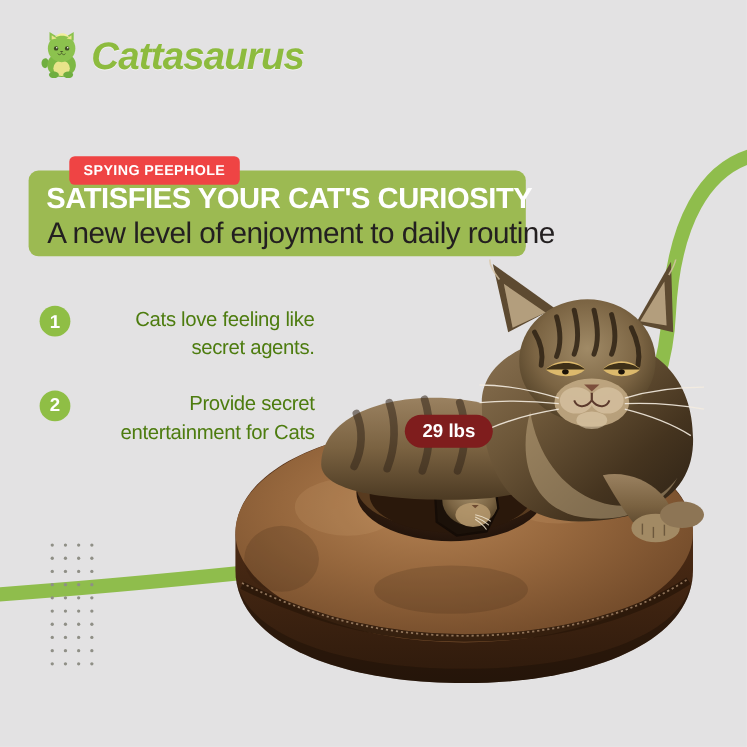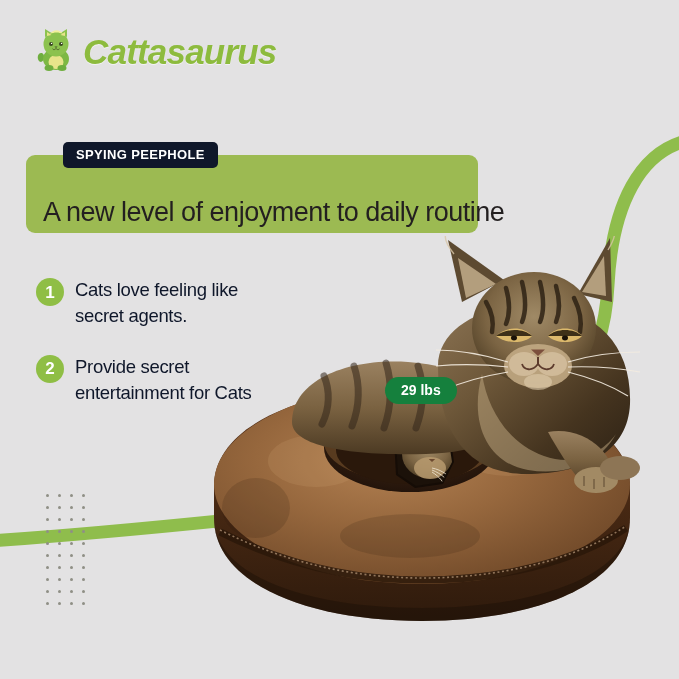--- a/index.html
+++ b/index.html
@@ -94,21 +94,21 @@
     font-size: 27px;
     color: #231f20;
     letter-spacing: -0.5px;
     white-space: nowrap;
     line-height: 1;
   }
   .tag {
     position: absolute;
     left: 63px;
     top: 142px;
-    background: #0f172a;
+    background: #ef4444;
     color: #ffffff;
     font-size: 13px;
     font-weight: bold;
     letter-spacing: 0.35px;
     padding: 6px 13px 7px;
     border-radius: 5px;
     white-space: nowrap;
     z-index: 5;
     line-height: 1;
   }
@@ -138,43 +138,44 @@
     font-weight: bold;
     display: flex;
     align-items: center;
     justify-content: center;
     line-height: 1;
     margin-top: 1px;
   }
   .bullet-text {
     font-size: 18.5px;
     line-height: 1.42;
-    color: #0f172a;
+    color: #4d7c0f;
     letter-spacing: -0.3px;
+    text-align: right;
   }
 
   
   .product {
     position: absolute;
     left: 196px;
     top: 236px;
     width: 452px;
     height: 392px;
     z-index: 3;
   }
   .product svg { display: block; width: 100%; height: 100%; }
 
   
   .weight-badge {
     position: absolute;
-    left: 385px;
+    left: 368px;
     top: 377px;
-    background: #15803d;
+    background: #7f1d1d;
     color: #ffffff;
-    font-size: 14px;
+    font-size: 17px;
     font-weight: bold;
     padding: 6px 16px 7px;
     border-radius: 18px;
     line-height: 1;
     white-space: nowrap;
     z-index: 7;
   }
 </style>
 </head>
 <body>
@@ -262,20 +263,21 @@
         <path d="M21 20.4 C22.4 22.4, 24.2 21.8, 24.4 20.6" fill="none" stroke="#4a5a2a" stroke-width="0.8"></path>
 
         <ellipse cx="14" cy="40" rx="4.5" ry="3" fill="#6fae3f"></ellipse>
         <ellipse cx="27" cy="40" rx="4.5" ry="3" fill="#6fae3f"></ellipse>
       </svg>
     </span>
     <span class="logo-text">Cattasaurus</span>
   </div>
 
   <div class="banner">
+    <div class="banner-title">SATISFIES YOUR CAT'S CURIOSITY</div>
     <div class="banner-sub">A new level of enjoyment to daily routine</div>
   </div>
   <div class="tag">SPYING PEEPHOLE</div>
 
   <div class="product">
     <svg viewBox="0 0 452 392" xmlns="http://www.w3.org/2000/svg">
       <defs>
         <radialGradient id="bedTop" cx="42%" cy="38%" r="72%">
           <stop offset="0%" stop-color="#b48253"></stop>
           <stop offset="45%" stop-color="#96673d"></stop>

